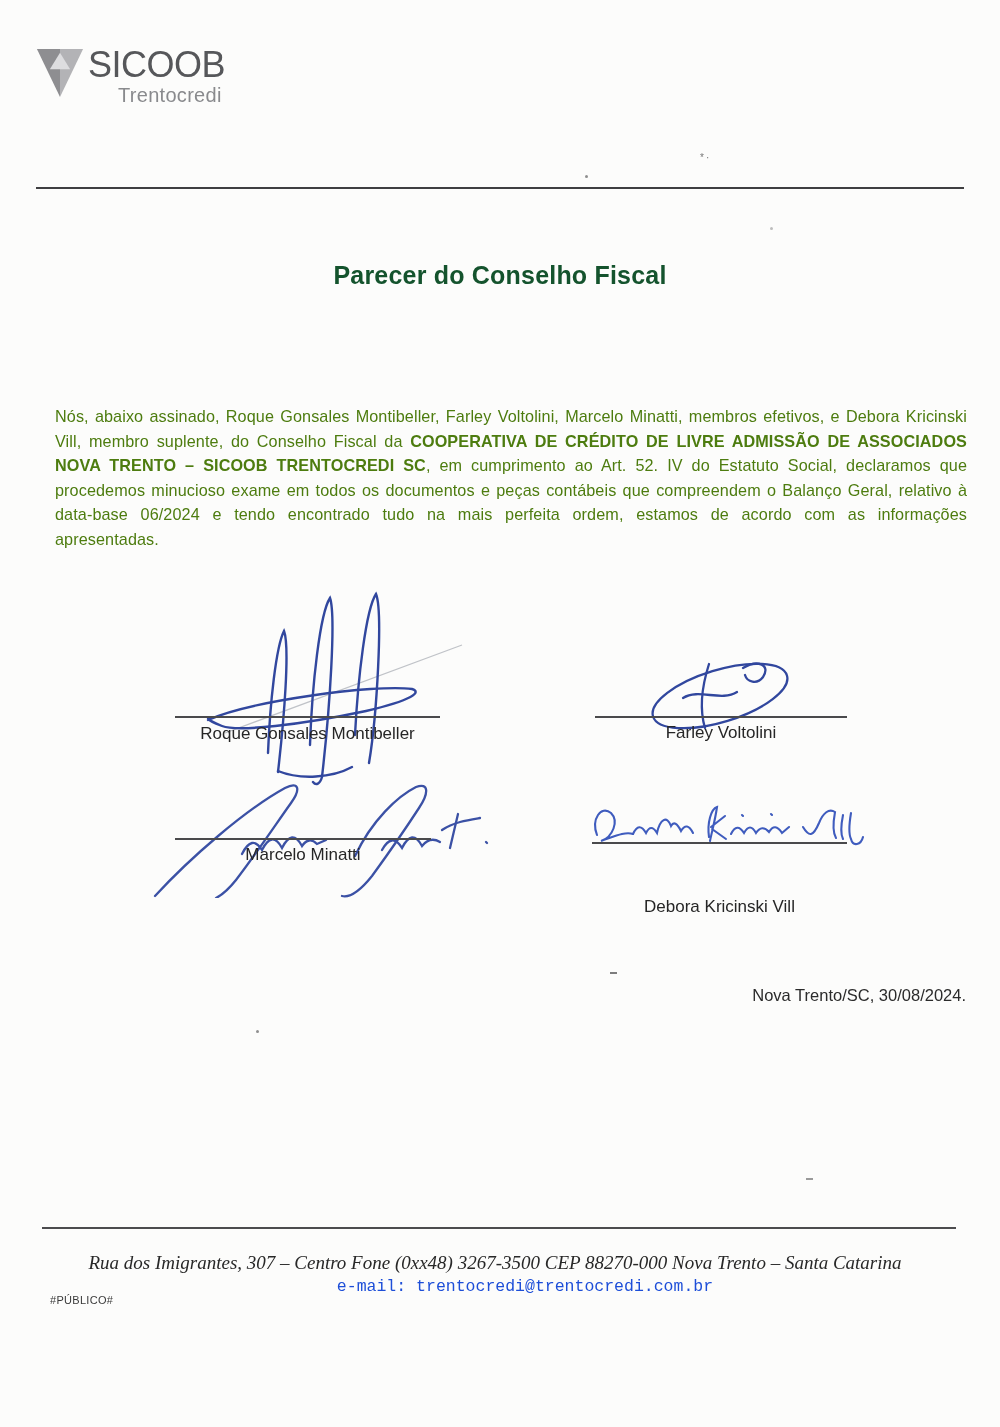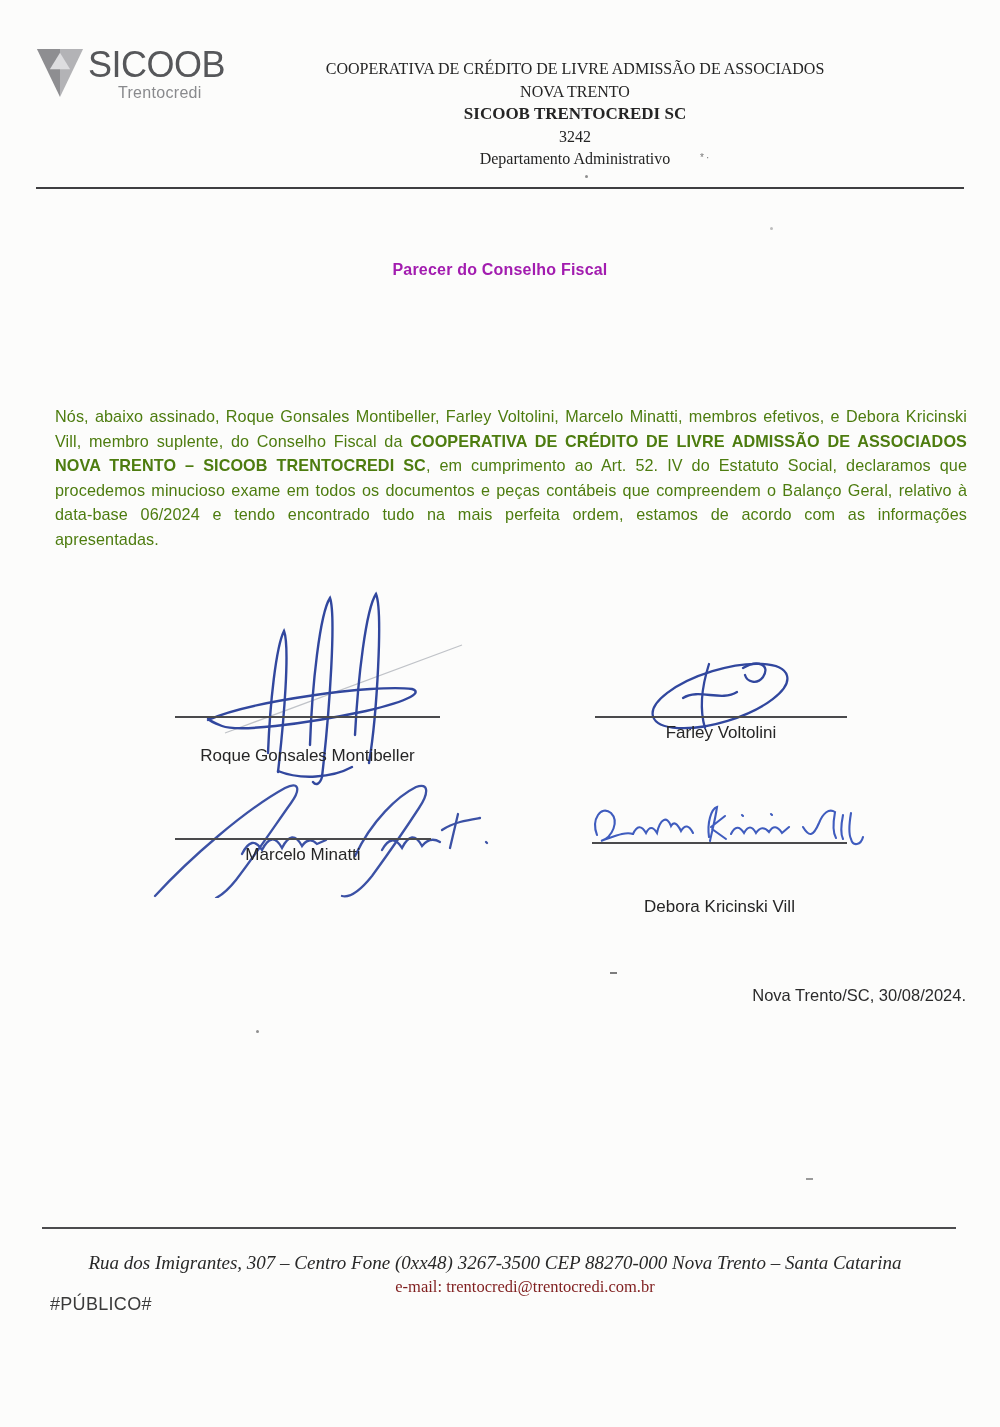--- a/index.html
+++ b/index.html
@@ -4,99 +4,92 @@
 <style>
   html,body{margin:0;padding:0;background:#e8e8e8;}
   .page{position:relative;width:1000px;height:1427px;margin:0 auto;background:#fcfcfb;
         font-family:"Liberation Sans",sans-serif;color:#2e2e2e;overflow:hidden;}
 
   
   .logo{position:absolute;left:36px;top:44px;width:220px;height:70px;}
   .logo-mark{position:absolute;left:0;top:2px;}
   .logo-word{position:absolute;left:52px;top:0;font-size:36px;font-weight:normal;
              letter-spacing:-.5px;color:#56575a;text-align:right;}
-  .logo-sub{position:absolute;left:82px;top:40px;font-size:16px;color:#898a8d;letter-spacing:.3px;}
+  .logo-sub{position:absolute;left:82px;top:40px;font-size:20px;color:#898a8d;letter-spacing:.3px;}
   .org{position:absolute;left:190px;top:58px;width:770px;text-align:center;
        font-family:"Liberation Serif",serif;color:#242424;}
   .org div{line-height:22.5px;font-size:16px;}
   .org .b{font-weight:bold;font-size:17px;}
   .artifact{position:absolute;left:700px;top:152px;font-size:10px;color:#777;letter-spacing:2px;}
   .rule-top{position:absolute;left:36px;top:187px;width:928px;height:2px;background:#3f3f41;}
 
   
   .title{position:absolute;left:0;right:0;top:261px;text-align:center;
-         font-size:16px;font-weight:bold;color:#a21caf;letter-spacing:.2px;}
+         font-size:25px;font-weight:bold;color:#14532d;letter-spacing:.2px;}
   .body-par{position:absolute;left:55px;top:404px;width:912px;
             font-size:16.2px;line-height:24.6px;text-align:justify;
             color:#4d7c0f;letter-spacing:.1px;word-spacing:1.5px;}
   .body-par b{letter-spacing:.1px;}
 
   
   .sig-line{position:absolute;height:2px;background:#4a4a4c;}
   .sig-label{position:absolute;font-size:17px;color:#262626;text-align:center;}
   .sig-art{position:absolute;pointer-events:none;}
 
   
   .dateline{position:absolute;right:34px;top:986px;font-size:16.5px;color:#2b2b2b;}
 
   
   .rule-bottom{position:absolute;left:42px;top:1227px;width:914px;height:2px;background:#4c4c4e;}
   .footer-address{position:absolute;left:45px;top:1252px;width:900px;text-align:center;
                   font-family:"Liberation Serif",serif;font-style:italic;
                   font-size:19px;color:#282828;}
   .footer-email{position:absolute;left:95px;top:1277px;width:860px;text-align:center;
-                font-family:Liberation Serif, serif;font-size:16.5px;color:#7f1d1d;}
-  .classification{position:absolute;left:50px;top:1294px;font-size:18px;color:#3a3a3a;letter-spacing:.3px;}
+                font-family:Liberation Mono, monospace;font-size:16.5px;color:#1d4ed8;}
+  .classification{position:absolute;left:50px;top:1294px;font-size:11px;color:#3a3a3a;letter-spacing:.3px;}
 
   
   .speck{position:absolute;background:#8f8f8f;border-radius:50%;}
 </style>
 </head>
 <body>
 
 <div class="page">
 
   <div class="logo">
     <svg class="logo-mark" width="48" height="54" viewBox="0 0 52 56">
       <polygon points="1,2 26,2 26,54" fill="#8e8e91"></polygon>
       <polygon points="26,2 51,2 26,54" fill="#b3b3b6"></polygon>
       <polygon points="15,24 37,24 26,6" fill="#dddddf"></polygon>
     </svg>
     <span class="logo-word">SICOOB</span>
     <span class="logo-sub">Trentocredi</span>
   </div>
 
-  <div class="org">
-    <div>COOPERATIVA DE CRÉDITO DE LIVRE ADMISSÃO DE ASSOCIADOS</div>
-    <div>NOVA TRENTO</div>
-    <div class="b">SICOOB TRENTOCREDI SC</div>
-    <div>3242</div>
-    <div>Departamento Administrativo</div>
-  </div>
   <span class="artifact">*·</span>
   <div class="rule-top"></div>
 
   <div class="title">Parecer do Conselho Fiscal</div>
 
   <div class="body-par">
     <span>Nós, abaixo assinado, Roque Gonsales Montibeller, Farley Voltolini, Marcelo Minatti, membros efetivos, e Debora Kricinski Vill, membro suplente, do Conselho Fiscal da </span><b>COOPERATIVA DE CRÉDITO DE LIVRE ADMISSÃO DE ASSOCIADOS NOVA TRENTO – SICOOB TRENTOCREDI SC</b><span>, em cumprimento ao Art. 52. IV do Estatuto Social, declaramos que procedemos minucioso exame em todos os documentos e peças contábeis que compreendem o Balanço Geral, relativo à data-base 06/2024 e tendo encontrado tudo na mais perfeita ordem, estamos de acordo com as informações apresentadas.</span>
   </div>
 
   <svg class="sig-art" style="left:170px;top:585px;" width="300" height="205" viewBox="0 0 300 205">
     <line x1="55" y1="148" x2="292" y2="60" stroke="#c0c3c8" stroke-width="1.3"></line>
     <g fill="none" stroke="#31479e" stroke-width="2.4" stroke-linecap="round">
       <path d="M38,135 C80,116 205,99 242,104 C252,107 243,115 196,126 C130,140 68,147 52,141 C44,138 39,136 38,133"></path>
       <path d="M98,168 C100,118 106,62 114,46 C120,62 114,135 108,187"></path>
       <path d="M140,160 C142,100 150,28 160,13 C166,30 160,122 152,192 C150,199 146,201 143,197"></path>
       <path d="M185,150 C188,92 196,24 206,9 C213,26 207,130 199,178"></path>
       <path d="M108,186 C130,195 162,193 182,182"></path>
     </g>
   </svg>
   <div class="sig-line" style="left:175px;top:716px;width:265px;"></div>
-  <div class="sig-label" style="left:175px;top:746px;width:265px;">Roque Gonsales Montibeller</div>
+  <div class="sig-label" style="left:175px;top:724px;width:265px;">Roque Gonsales Montibeller</div>
 
   <svg class="sig-art" style="left:625px;top:648px;" width="190" height="95" viewBox="0 0 190 95">
     <g fill="none" stroke="#31479e" stroke-width="2.3" stroke-linecap="round">
       <ellipse cx="95" cy="48" rx="70" ry="26" transform="rotate(-17 95 48)"></ellipse>
       <path d="M84,16 C77,38 74,60 80,80"></path>
       <path d="M58,50 C74,40 96,54 112,44"></path>
       <path d="M118,20 C133,11 146,17 138,29 C132,37 122,34 120,27"></path>
     </g>
   </svg>
   <div class="sig-line" style="left:595px;top:716px;width:252px;"></div>

